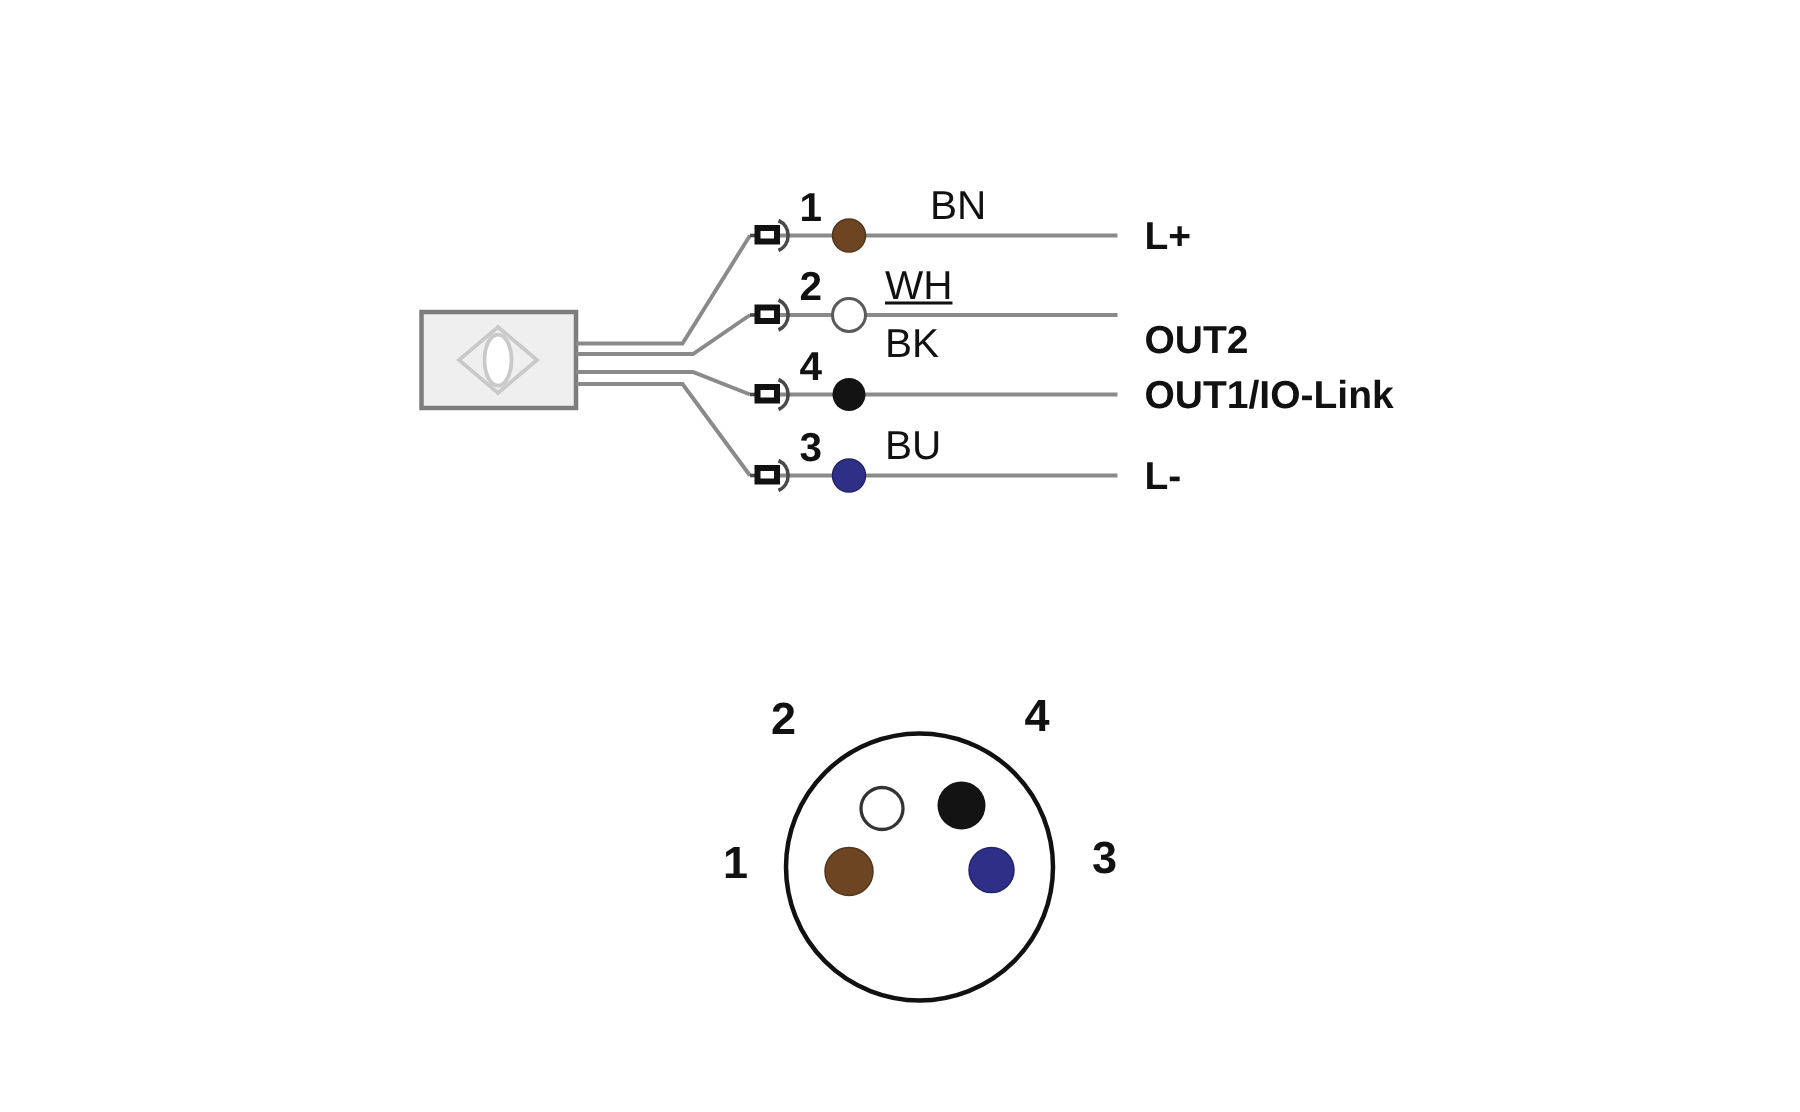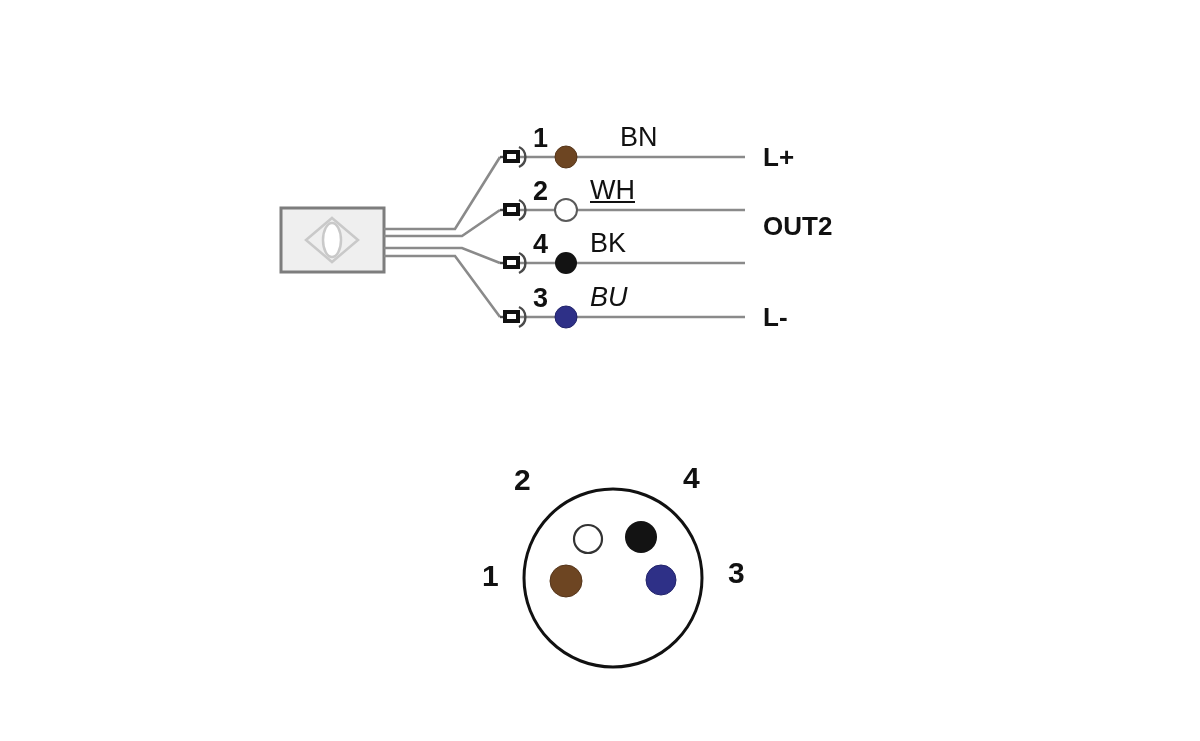--- a/index.html
+++ b/index.html
@@ -139,25 +139,26 @@
 
   </svg>
 
   <div class="txt pin-num" style="left:533px; top:125px;">1</div>
   <div class="txt pin-num" style="left:533px; top:178px;">2</div>
   <div class="txt pin-num" style="left:533px; top:231px;">4</div>
   <div class="txt pin-num" style="left:533px; top:285px;">3</div>
 
   <div class="txt wire-code" style="left:620px; top:124px;">BN</div>
   <div class="txt wire-code" style="left:590px; top:177px;text-decoration:underline;">WH</div>
-  <div class="txt wire-code" style="left:590px; top:230px;">BK</div>
-  <div class="txt wire-code" style="left:590px; top:284px;font-style:italic;">BU</div>
+  <div class="txt wire-code" style="left:590px; top:216px;">BK</div>
+  <div class="txt wire-code" style="left:590px; top:284px;">BU</div>
 
   <div class="txt fn-label" style="left:763px; top:144px;">L+</div>
   <div class="txt fn-label" style="left:763px; top:197px;margin-top:16px;">OUT2</div>
+  <div class="txt fn-label" style="left:763px; top:250px;">OUT1/IO-Link</div>
   <div class="txt fn-label" style="left:763px; top:304px;">L-</div>
 
   <div class="txt conn-num" style="left:514px; top:465px;">2</div>
   <div class="txt conn-num" style="left:683px; top:463px;">4</div>
   <div class="txt conn-num" style="left:482px; top:561px;">1</div>
   <div class="txt conn-num" style="left:728px; top:558px;">3</div>
 
 </div>
 
 </body></html>

